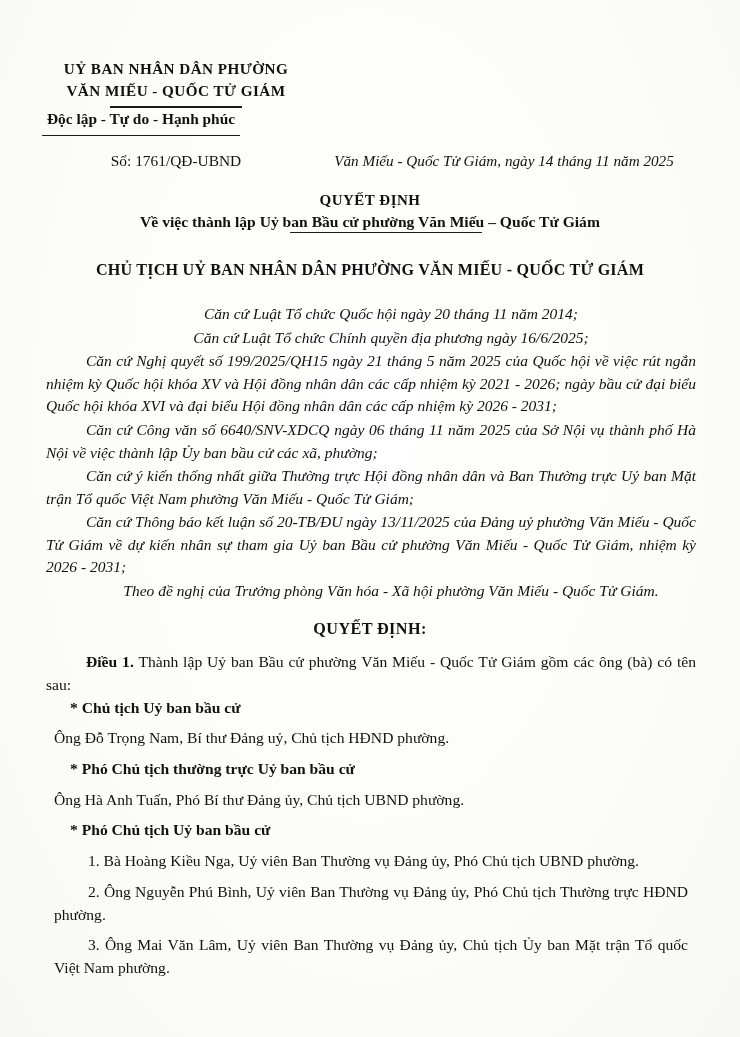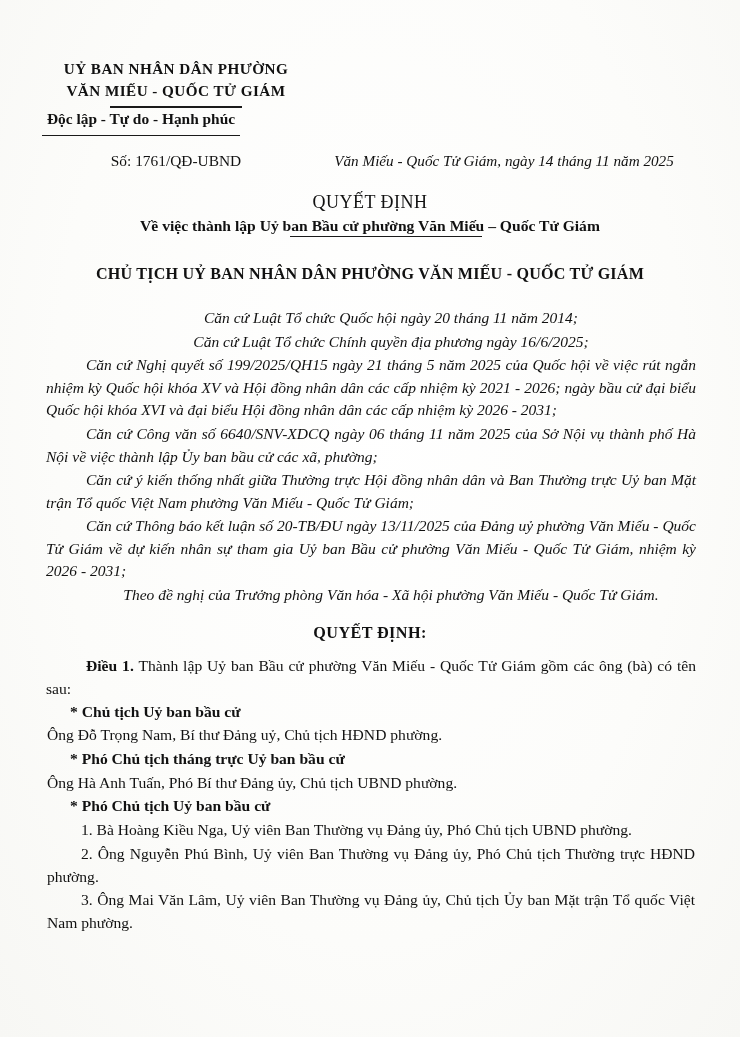--- a/index.html
+++ b/index.html
@@ -87,22 +87,22 @@
     font-size: 15.2px;
     white-space: nowrap;
   }
 
   
   .title-block {
     text-align: center;
     margin-top: 22px;
   }
   .deci-title {
-    font-weight: normal;
-    font-size: 18px;
+    font-weight: bold;
+    font-size: 15px;
     letter-spacing: 0.5px;
   }
   .deci-sub {
     font-weight: bold;
     font-size: 15.6px;
     margin-top: 4px;
     position: relative;
     display: inline-block;
   }
   .sub-underline {
@@ -166,21 +166,21 @@
     font-weight: bold;
     line-height: 1.455;
     text-indent: 24px;
     margin: 0;
   }
   .member {
     font-size: 15.6px;
     line-height: 1.455;
     text-align: justify;
     text-indent: 0;
-    margin: 1px;
+    margin: 8px;
   }
   .member.indented {
     text-indent: 34px;
   }
 </style>
 </head>
 <body>
 
 <div class="page">
 
@@ -222,21 +222,21 @@
   </div>
 
   <div class="decide-head">QUYẾT ĐỊNH:</div>
 
   <div class="articles">
     <p class="art-para"><b>Điều 1.</b><span> Thành lập Uỷ ban Bầu cử phường Văn Miếu - Quốc Tử Giám gồm các ông (bà) có tên sau:</span></p>
 
     <p class="role-head">* Chủ tịch Uỷ ban bầu cử</p>
     <p class="member">Ông Đỗ Trọng Nam, Bí thư Đảng uỷ, Chủ tịch HĐND phường.</p>
 
-    <p class="role-head">* Phó Chủ tịch tháng trực Uỷ ban bầu cử</p>
+    <p class="role-head">* Phó Chủ tịch thường trực Uỷ ban bầu cử</p>
     <p class="member">Ông Hà Anh Tuấn, Phó Bí thư Đảng ủy, Chủ tịch UBND phường.</p>
 
     <p class="role-head">* Phó Chủ tịch Uỷ ban bầu cử</p>
     <p class="member indented">1. Bà Hoàng Kiều Nga, Uỷ viên Ban Thường vụ Đảng ủy, Phó Chủ tịch UBND phường.</p>
     <p class="member indented">2. Ông Nguyễn Phú Bình, Uỷ viên Ban Thường vụ Đảng ủy, Phó Chủ tịch Thường trực HĐND phường.</p>
     <p class="member indented">3. Ông Mai Văn Lâm, Uỷ viên Ban Thường vụ Đảng ủy, Chủ tịch Ủy ban Mặt trận Tổ quốc Việt Nam phường.</p>
   </div>
 
 </div>
 

